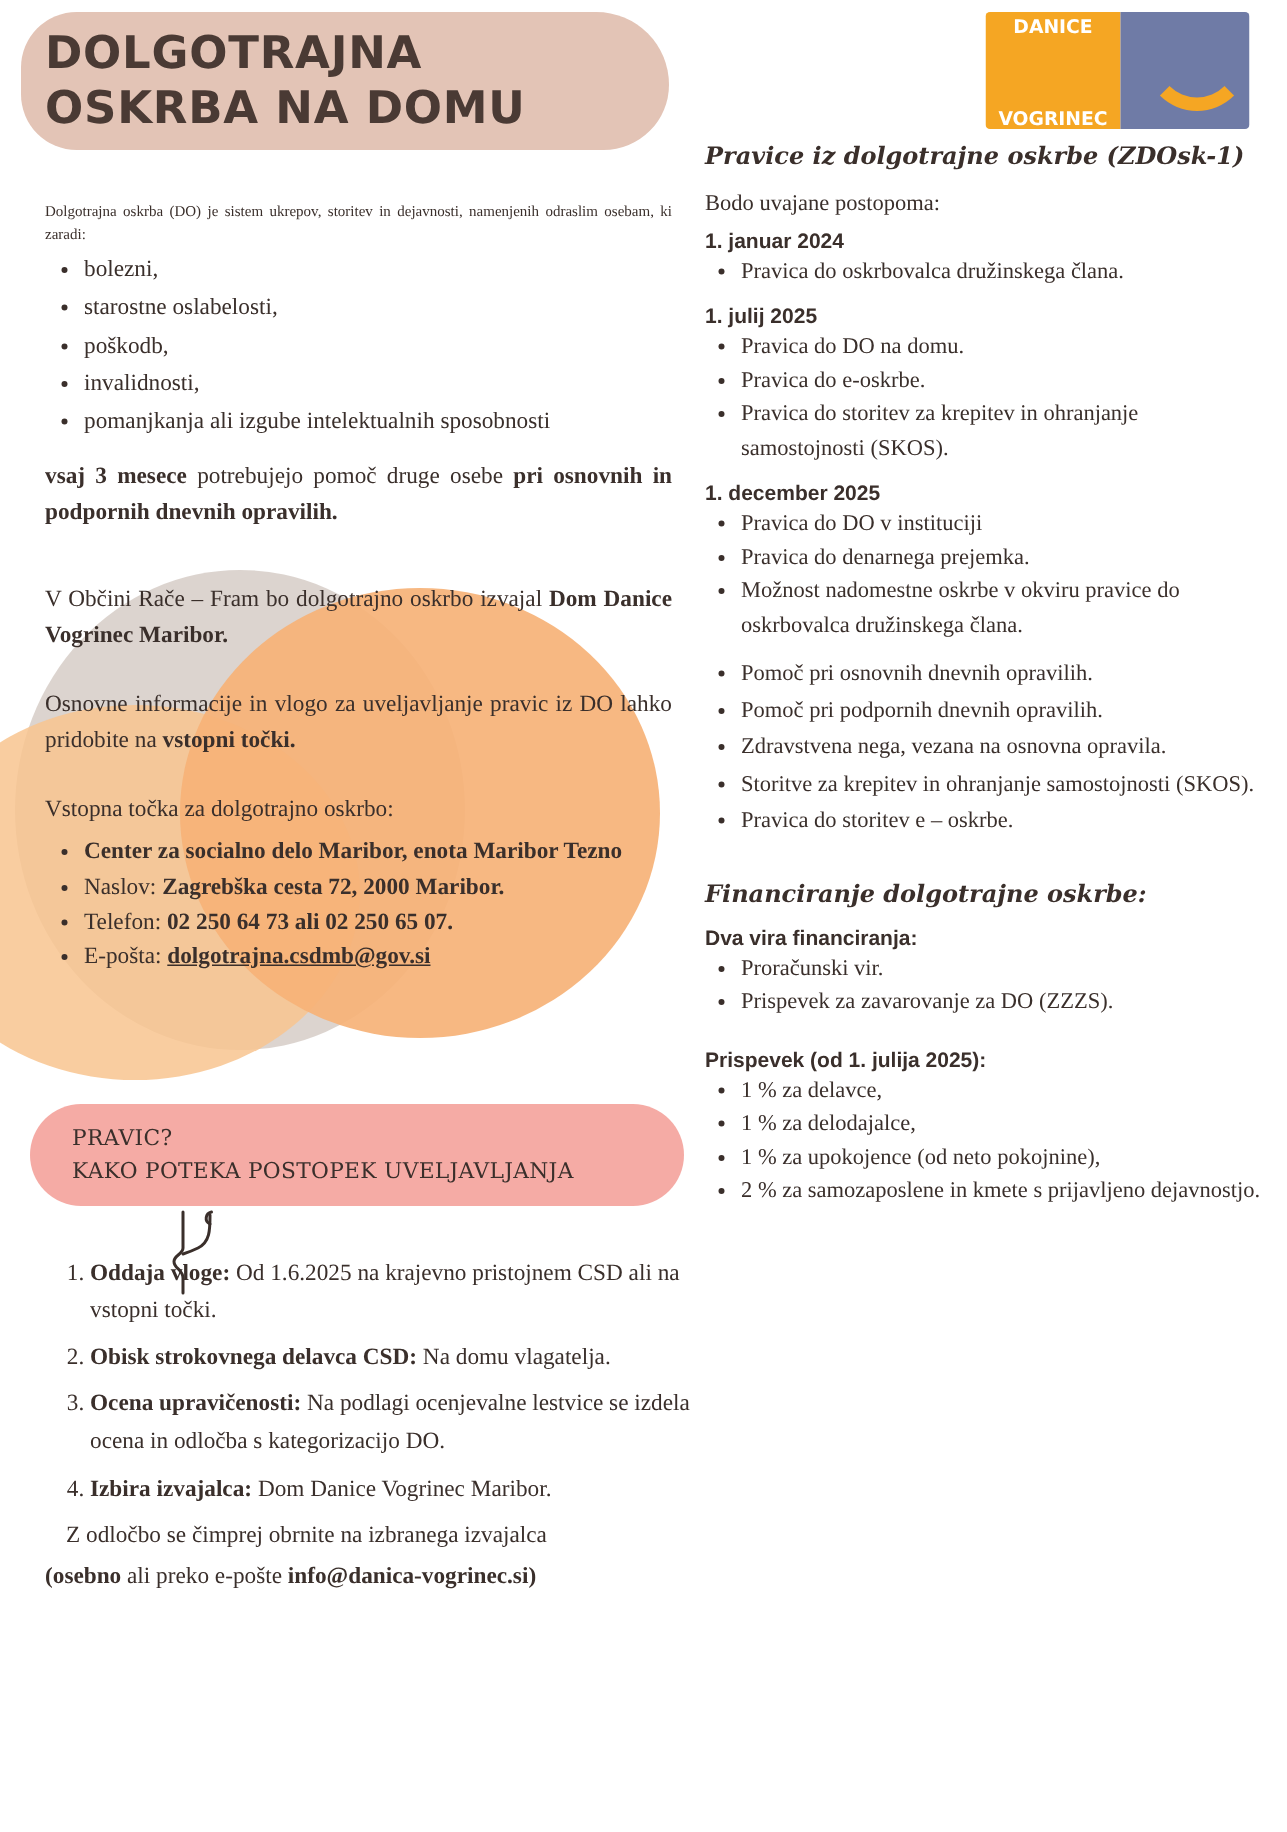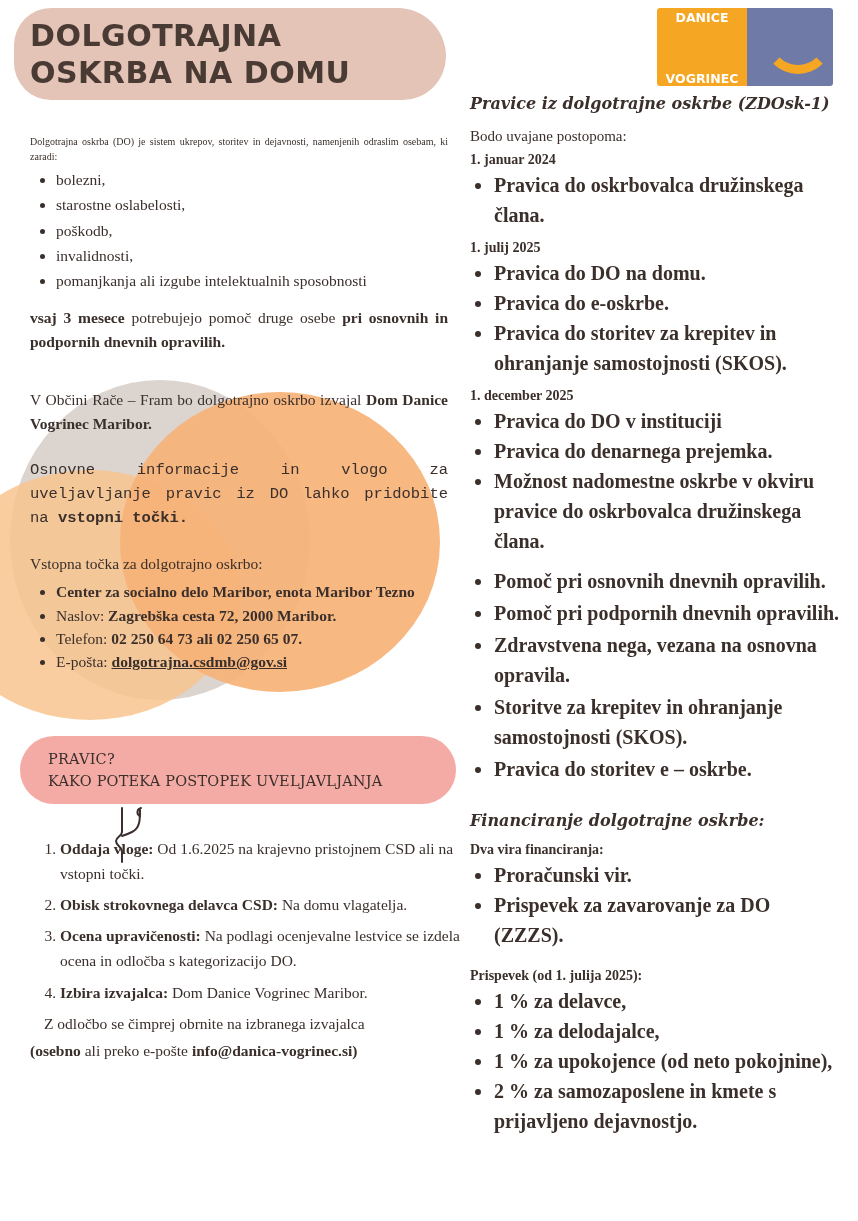--- a/index.html
+++ b/index.html
@@ -162,32 +162,32 @@
 
   .section-head {
     font-family: "DejaVu Serif", serif;
     font-style: italic;
     font-weight: bold;
     font-size: 16px;
     color: #3a2f2b;
     margin: 0 0 12px 0;
   }
   .sub-head {
-    font-family: Liberation Serif, serif;
+    font-family: Liberation Sans, sans-serif;
     font-weight: bold;
     font-size: 14px;
     margin: 10px 0 2px 0;
   }
   .right-line {
     font-size: 15px;
     line-height: 1.5;
     margin: 0 0 4px 0;
   }
   .col-right ul { padding-left: 24px; }
-  .col-right li { font-size: 20px; line-height: 1.5; font-weight: bold; }
+  .col-right li { font-size: 15px; line-height: 1.5; }
 
   
   .banner {
     position: absolute;
     left: 48px; top: 748px;
     width: 390px;
     font-family: "DejaVu Serif", serif;
     font-size: 14.5px;
     line-height: 1.55;
     letter-spacing: .2px;
@@ -277,21 +277,21 @@
     </ul>
 
     <p class="emph-block">
       <span>vsaj 3 mesece</span><span class="norm"> potrebujejo pomoč druge osebe </span><span>pri osnovnih in podpornih dnevnih opravilih.</span>
     </p>
 
     <p class="box-text" style="margin-top:34px;">
       <span>V Občini Rače – Fram bo dolgotrajno oskrbo izvajal </span><b>Dom Danice Vogrinec Maribor.</b>
     </p>
 
-    <p class="box-text" style="margin-top:22px;font-family:Liberation Mono, monospace;">
+    <p class="box-text" style="margin-top:22px;">
       <span>Osnovne informacije in vlogo za uveljavljanje pravic iz DO lahko pridobite na </span><b>vstopni točki.</b>
     </p>
 
     <p class="box-text tight" style="margin-top:22px;">Vstopna točka za dolgotrajno oskrbo:</p>
 
     <ul class="dense">
       <li>
         <b>Center za socialno delo Maribor, enota Maribor Tezno</b>
       </li>
       <li>

